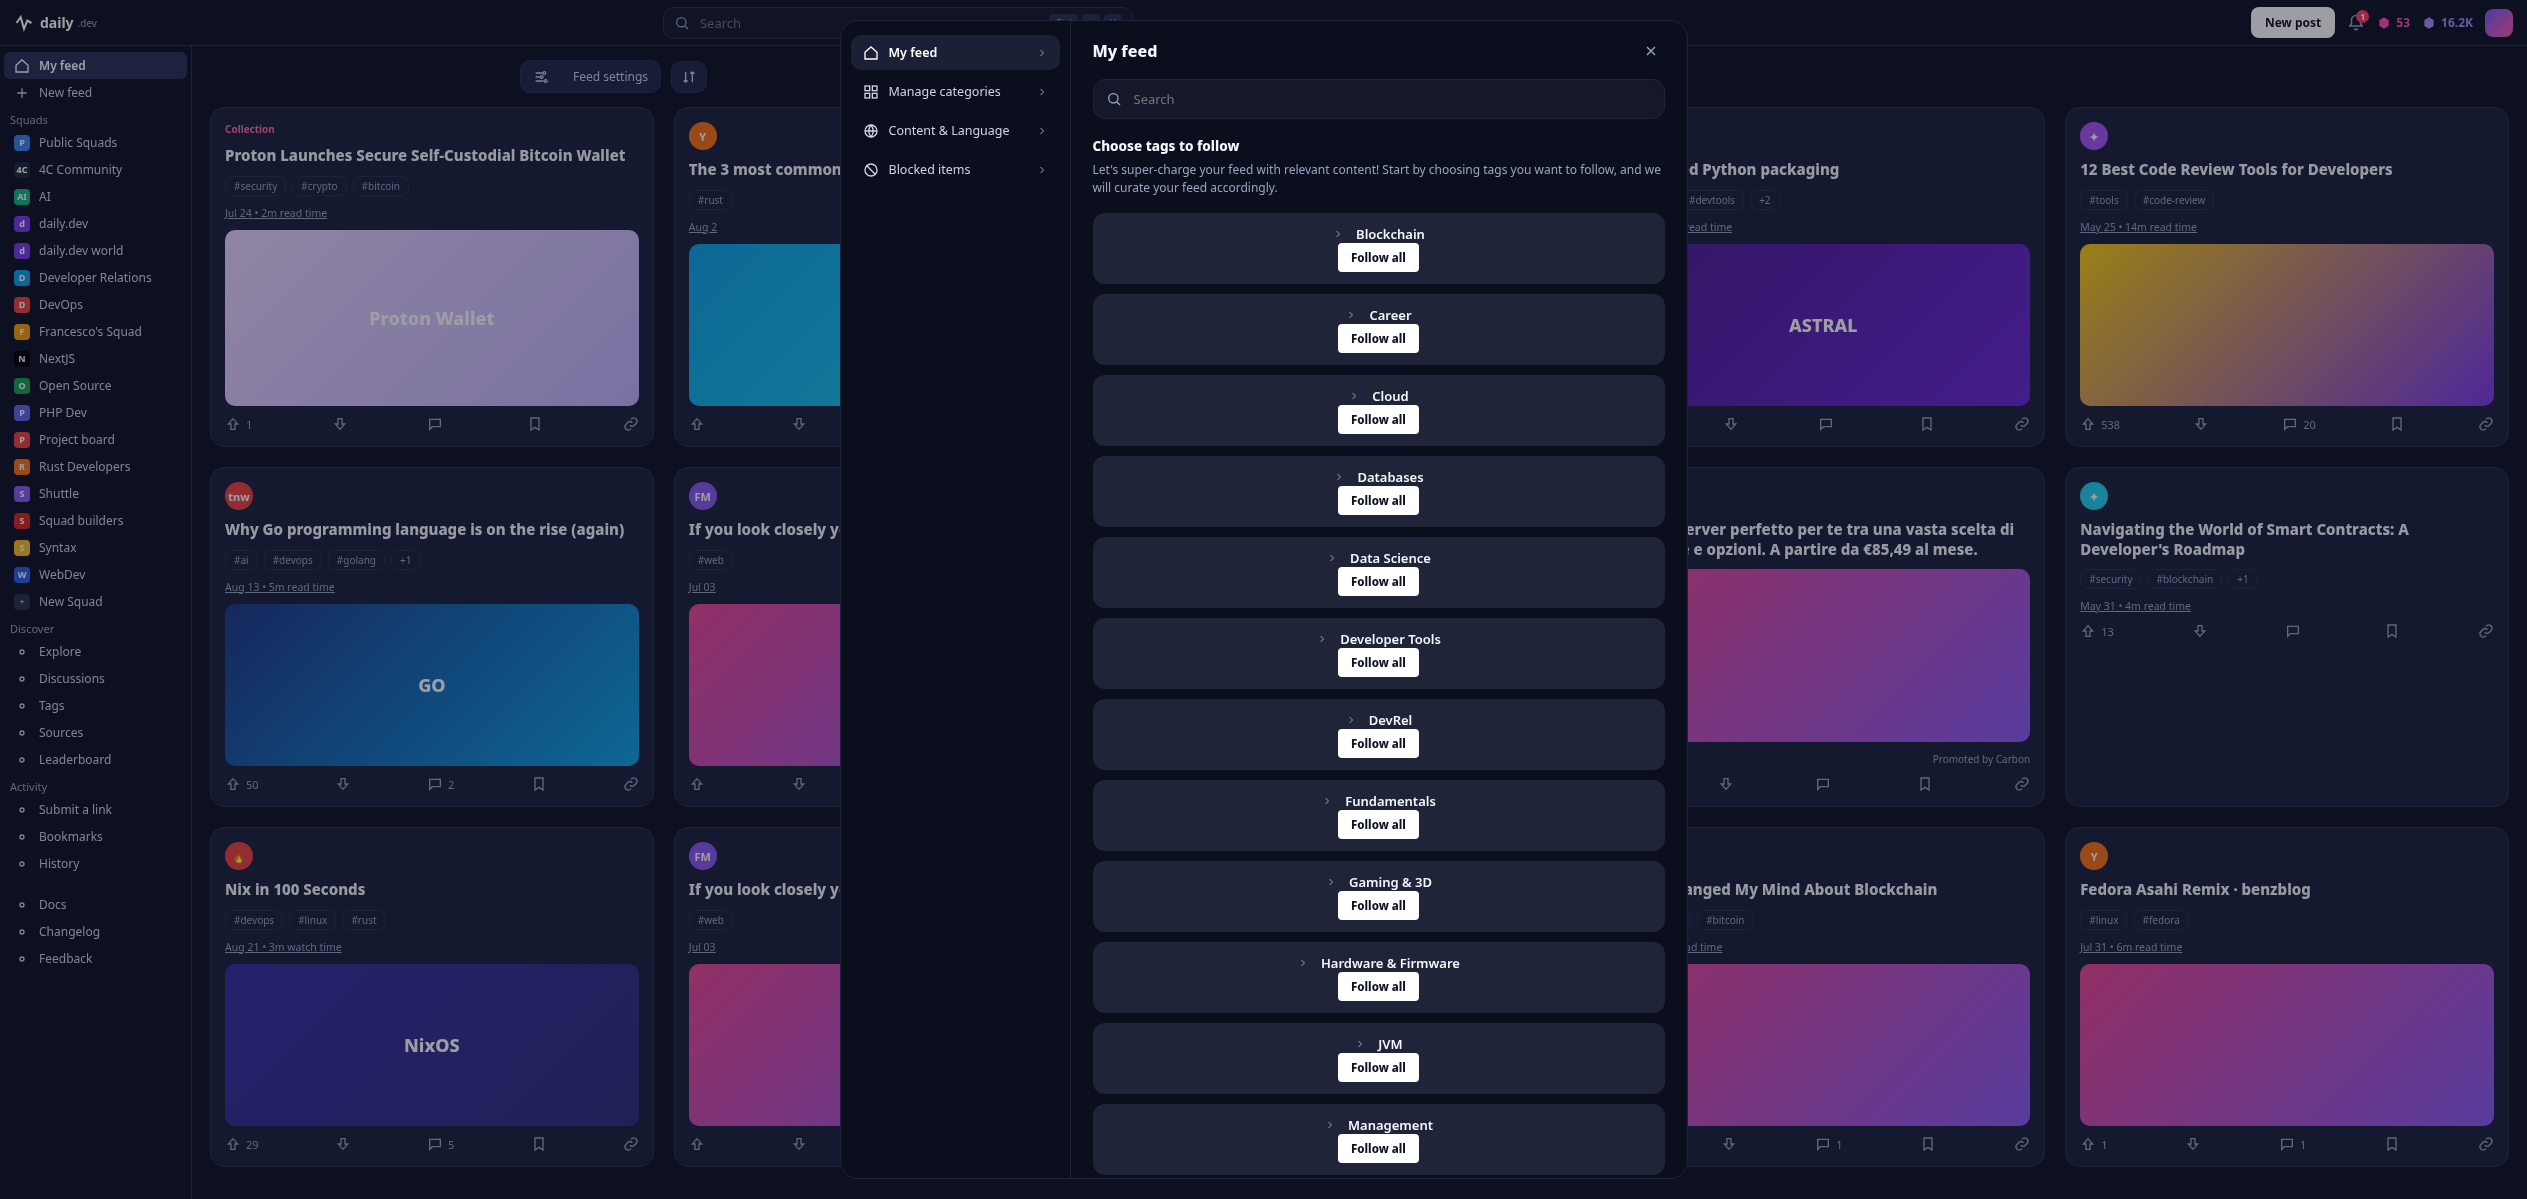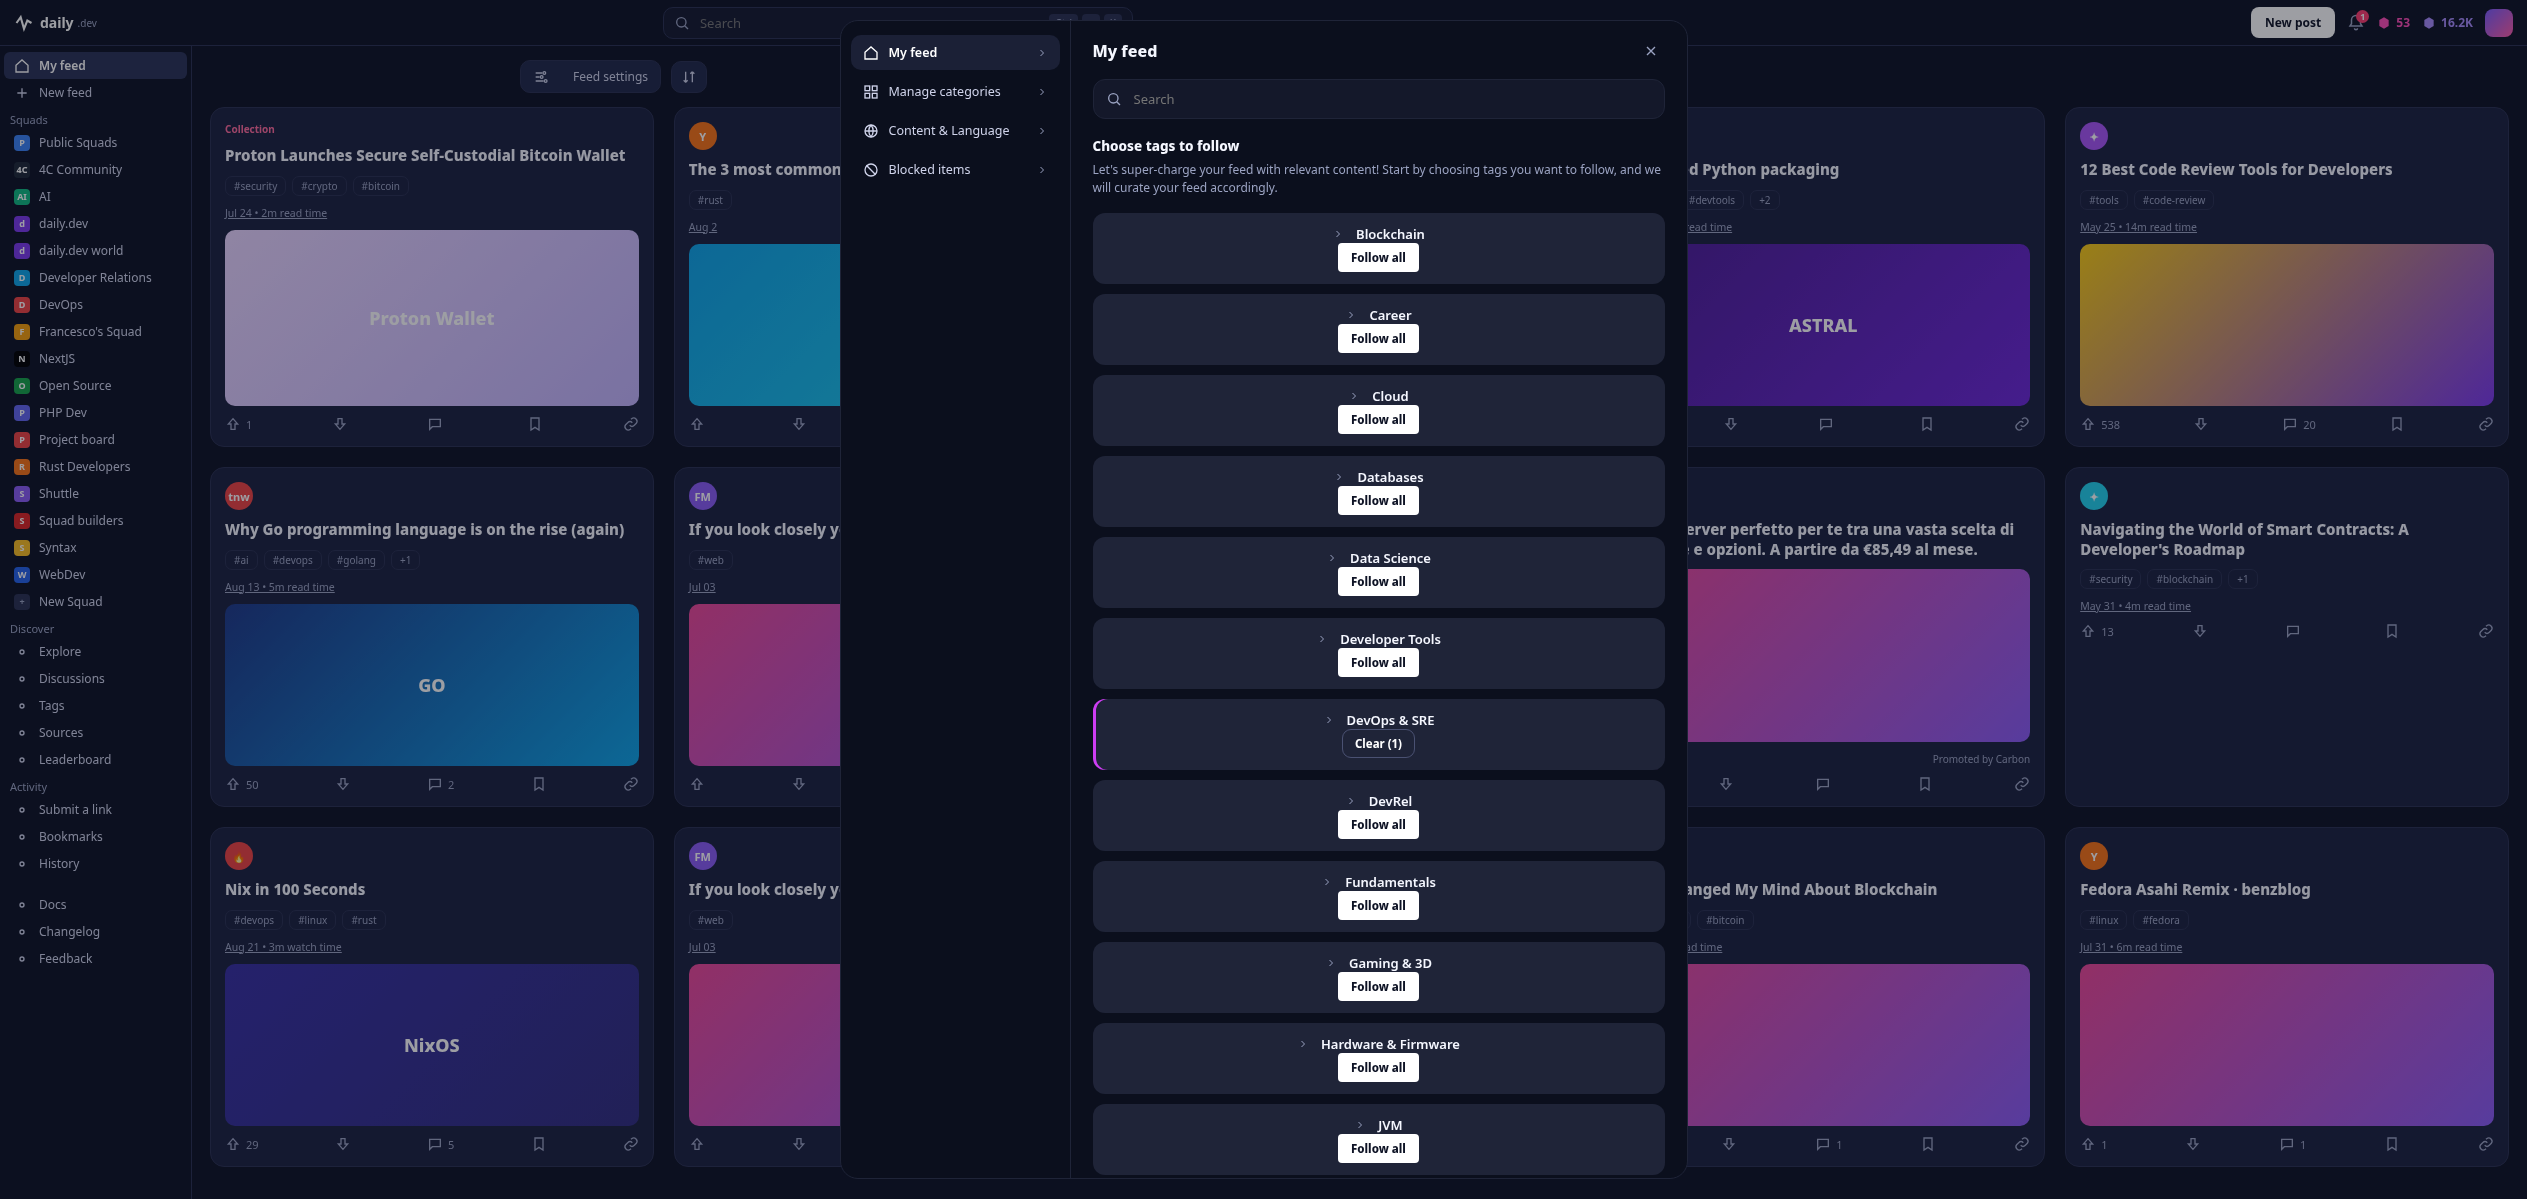--- a/index.html
+++ b/index.html
@@ -1033,29 +1033,20 @@
         </div>
         <div class="catrow">
           <div class="l">
             <svg class="chev" viewBox="0 0 24 24" fill="none" stroke="currentColor" stroke-width="2">
               <path d="M9 6l6 6-6 6"></path>
             </svg>
             <span>Developer Tools</span>
           </div>
           <button class="follow">Follow all</button>
         </div>
-        <div class="catrow sel">
-          <div class="l">
-            <svg class="chev" viewBox="0 0 24 24" fill="none" stroke="currentColor" stroke-width="2">
-              <path d="M9 6l6 6-6 6"></path>
-            </svg>
-            <span>DevOps &amp; SRE</span>
-          </div>
-          <button class="clear">Clear (1)</button>
-        </div>
         <div class="catrow">
           <div class="l">
             <svg class="chev" viewBox="0 0 24 24" fill="none" stroke="currentColor" stroke-width="2">
               <path d="M9 6l6 6-6 6"></path>
             </svg>
             <span>DevRel</span>
           </div>
           <button class="follow">Follow all</button>
         </div>
         <div class="catrow">

